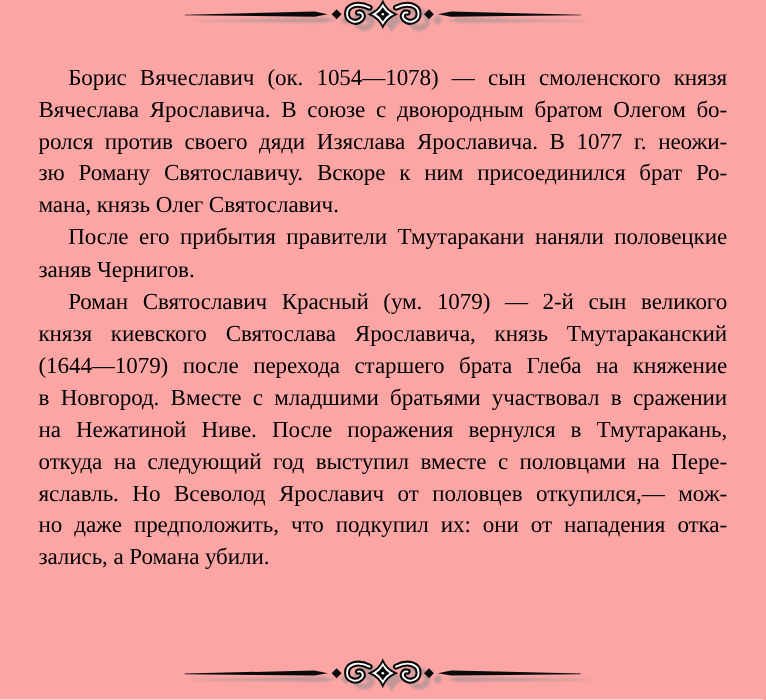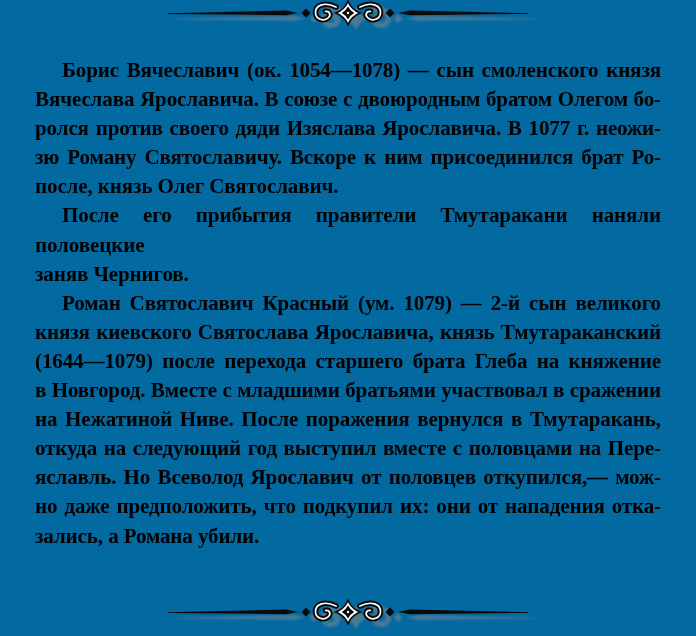--- a/index.html
+++ b/index.html
@@ -4,24 +4,23 @@
 <style>
   html, body {
     margin: 0;
     padding: 0;
     background: #ffffff;
   }
   .page {
     position: relative;
     width: 696px;
     height: 636px;
-    background: #0369a1;
+    background: #fca5a5;
     overflow: hidden;
     font-family: "Liberation Serif", "DejaVu Serif", serif;
-    font-weight: bold;
   }
   .divider {
     position: absolute;
     left: 148px;
     width: 400px;
     height: 34px;
     overflow: visible;
   }
   .divider.top { top: -2px; }
   .divider.bottom { top: 597px; }
@@ -90,21 +89,21 @@
   <svg class="divider top" viewBox="0 0 400 34">
     <use href="#orn"></use>
   </svg>
 
   <div class="text-block" style="color: rgb(0, 0, 0);">
       <div class="paragraph">
         <div class="line first">Борис Вячеславич (ок. 1054—1078) — сын смоленского князя</div>
         <div class="line">Вячеслава Ярославича. В союзе с двоюродным братом Олегом бо-</div>
         <div class="line">ролся против своего дяди Изяслава Ярославича. В 1077 г. неожи-</div>
         <div class="line">зю Роману Святославичу. Вскоре к ним присоединился брат Ро-</div>
-        <div class="line para-end">после, князь Олег Святославич.</div>
+        <div class="line para-end">мана, князь Олег Святославич.</div>
       </div>
       <div class="paragraph">
         <div class="line first">После его прибытия правители Тмутаракани наняли половецкие</div>
         <div class="line para-end">заняв Чернигов.</div>
       </div>
       <div class="paragraph">
         <div class="line first">Роман Святославич Красный (ум. 1079) — 2-й сын великого</div>
         <div class="line">князя киевского Святослава Ярославича, князь Тмутараканский</div>
         <div class="line">(1644—1079) после перехода старшего брата Глеба на княжение</div>
         <div class="line">в Новгород. Вместе с младшими братьями участвовал в сражении</div>

